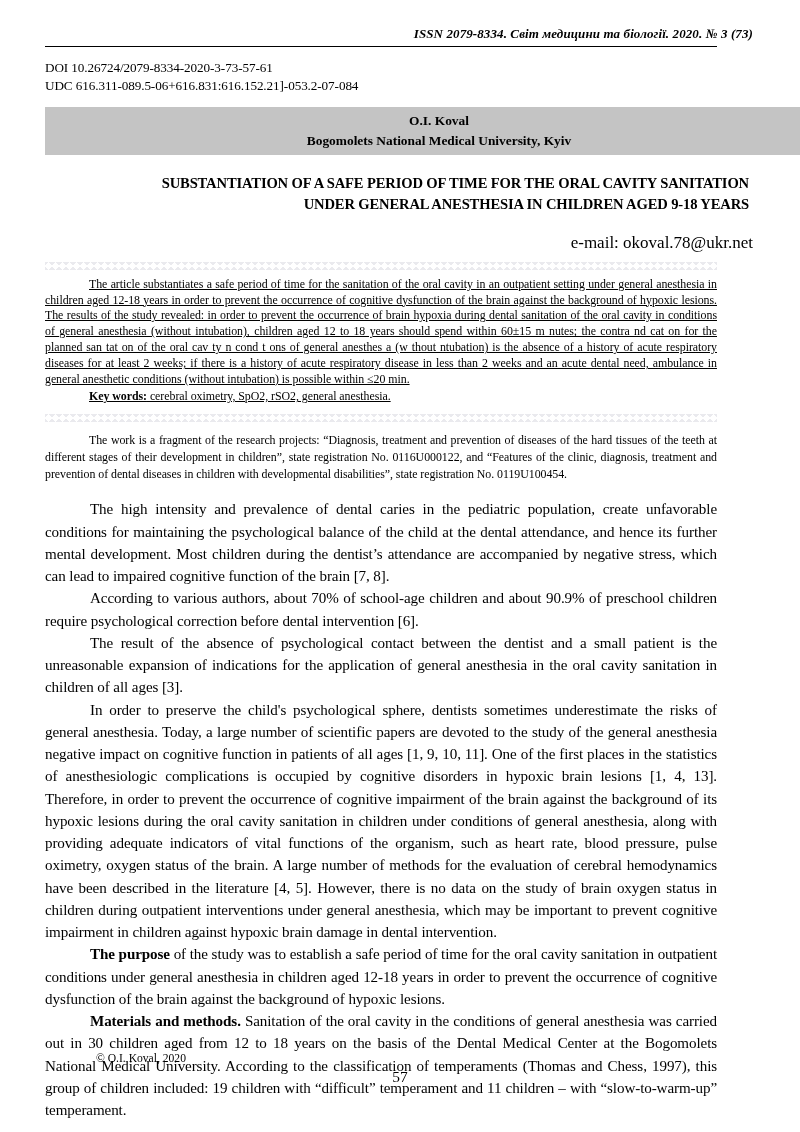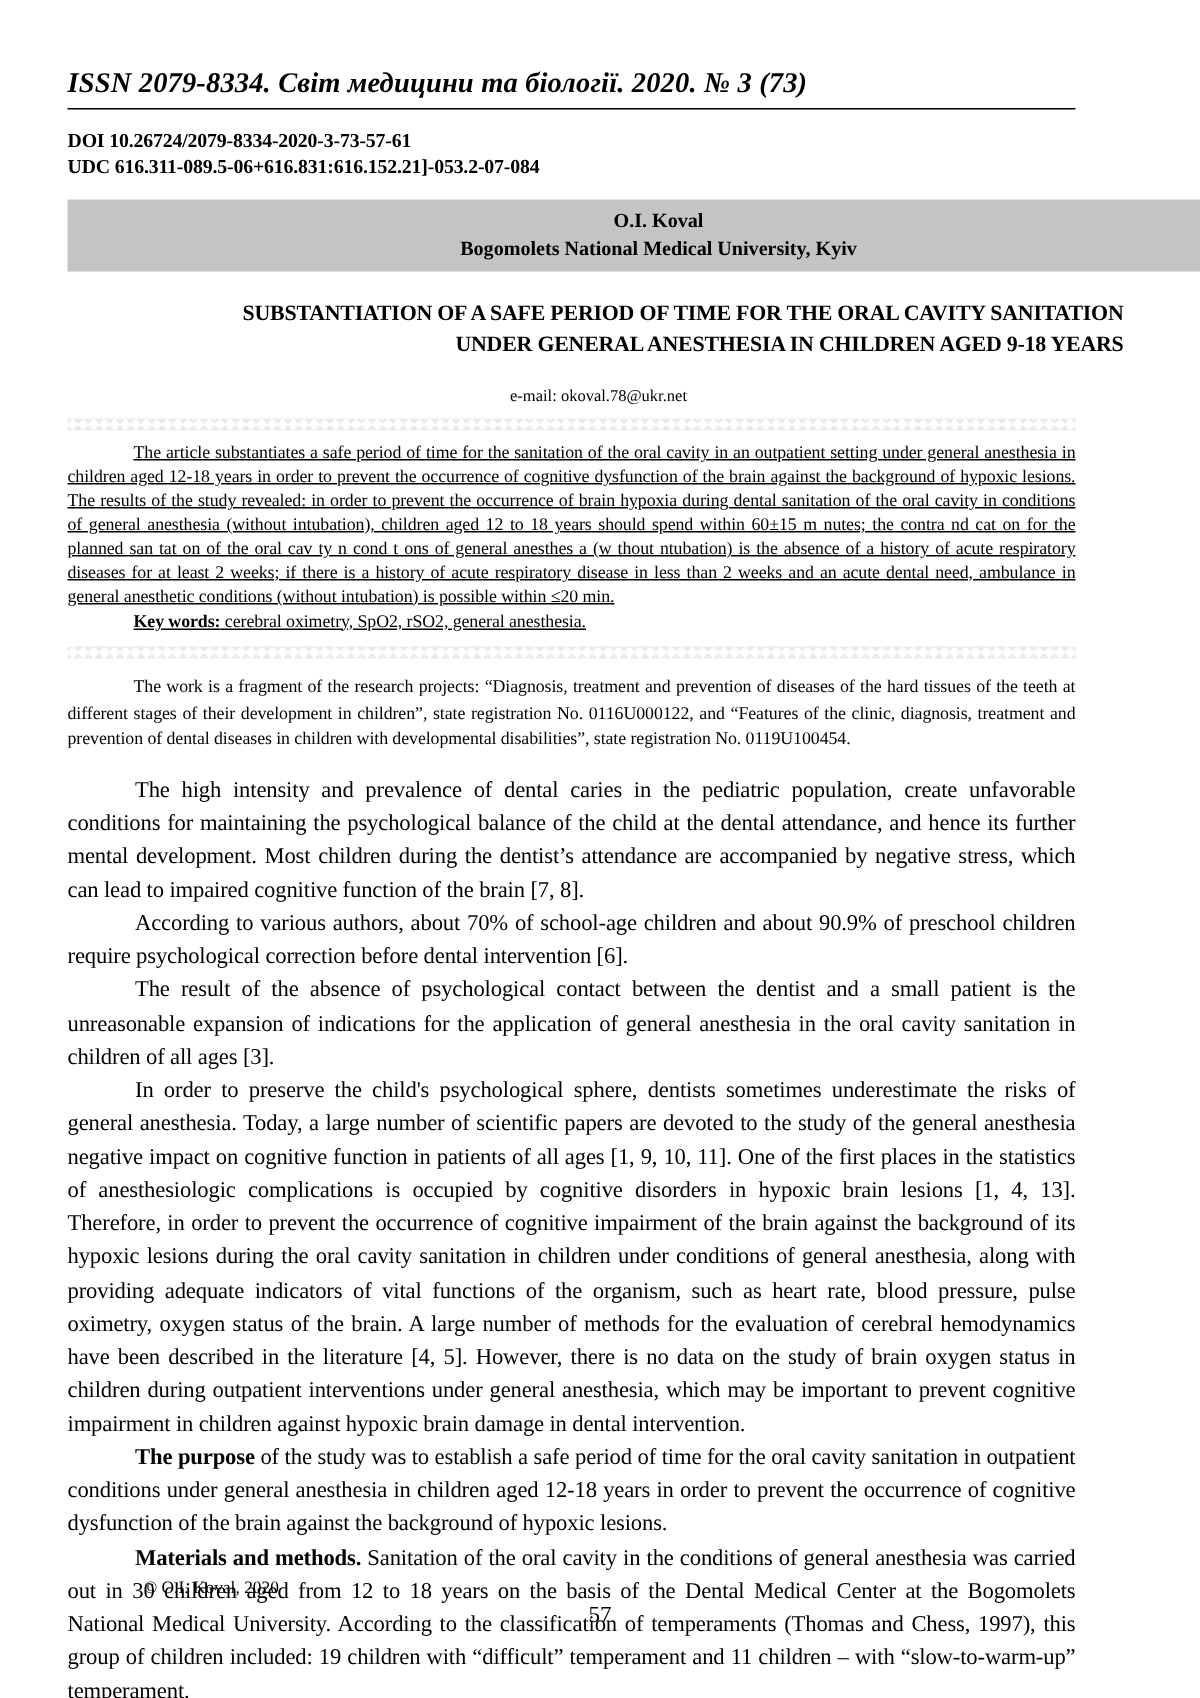--- a/index.html
+++ b/index.html
@@ -18,38 +18,39 @@
   .page {
     position: relative;
     width: 800px;
     height: 1132px;
     box-sizing: border-box;
     padding: 0 45px;
   }
 
   
   .running-head {
+    text-align: right;
     font-style: italic;
     font-weight: bold;
-    font-size: 19px;
+    font-size: 13px;
     letter-spacing: 0.1px;
-    padding-top: 46px;
+    padding-top: 27px;
     padding-right: 2px;
     line-height: 1.1;
   }
   .head-rule {
     margin-top: 5px;
     border-top: 1.6px solid #000;
     width: 672px;
   }
 
   
   .ids {
     margin-top: 12px;
-    font-weight: bold;
+    font-weight: normal;
     font-size: 13.2px;
     line-height: 1.32;
     letter-spacing: -0.1px;
   }
 
   
   .author-band {
     margin-top: 13px;
     width: 788px;
     background: #c4c4c4;
@@ -67,22 +68,22 @@
     text-align: right;
     font-weight: bold;
     font-size: 14.6px;
     line-height: 1.42;
     letter-spacing: -0.15px;
     padding: 0 6px;
   }
 
   .email-line {
     margin-top: 18px;
-    text-align: center;
-    font-size: 11px;
+    text-align: right;
+    font-size: 17px;
     padding-right: 2px;
   }
 
   
   .zigzag {
     width: 672px;
     height: 8px;
     margin: 9px 0 0 0;
     background-image:
       linear-gradient(135deg, #e9e9ee 25%, transparent 25%),

